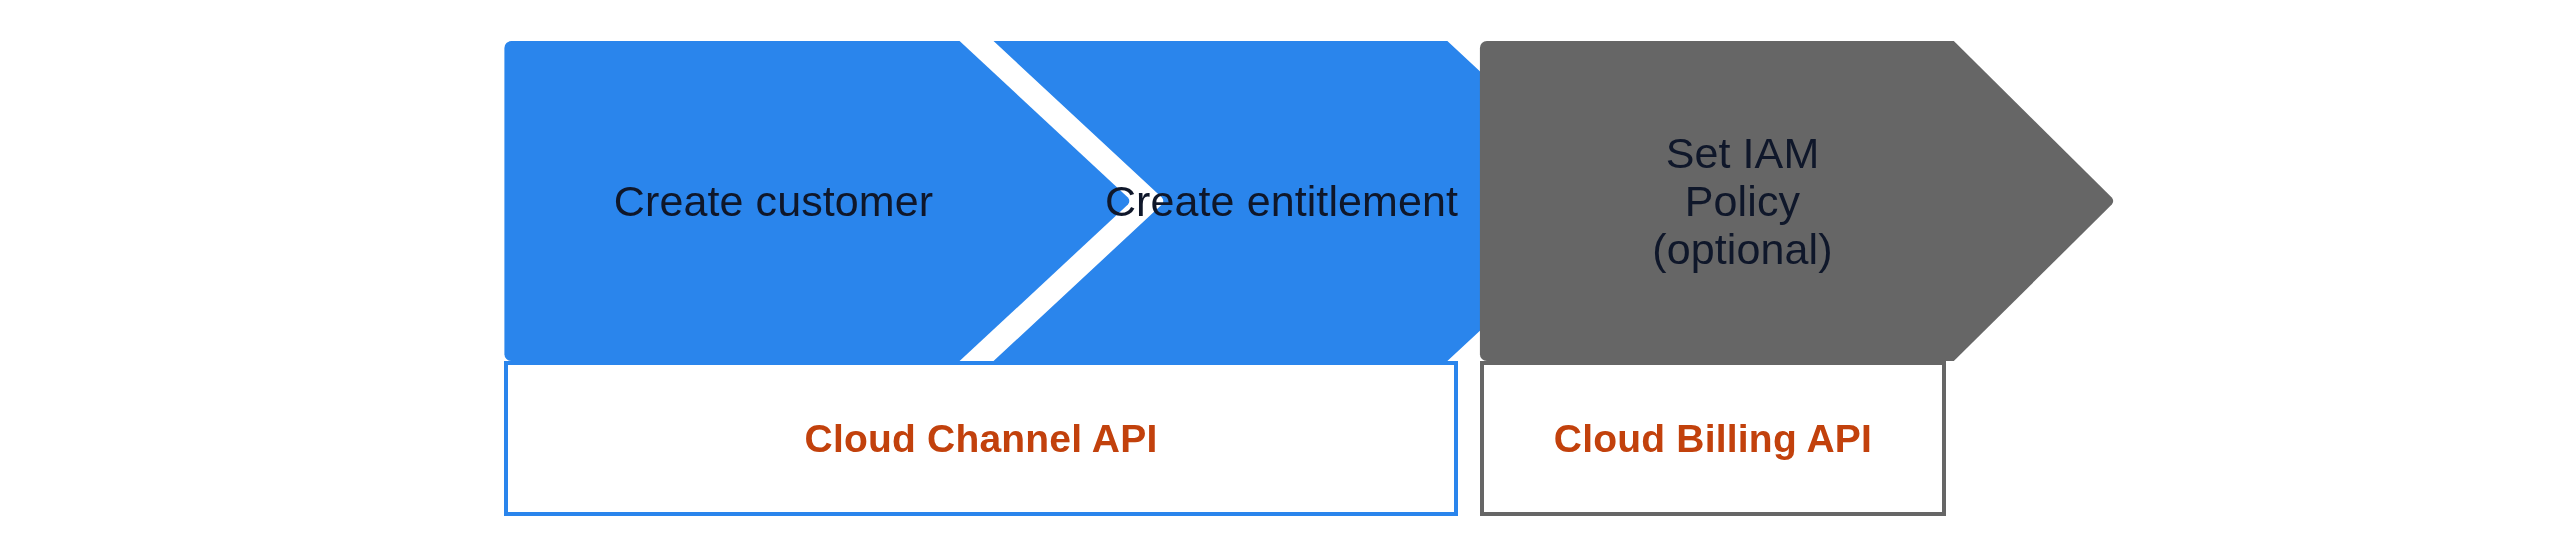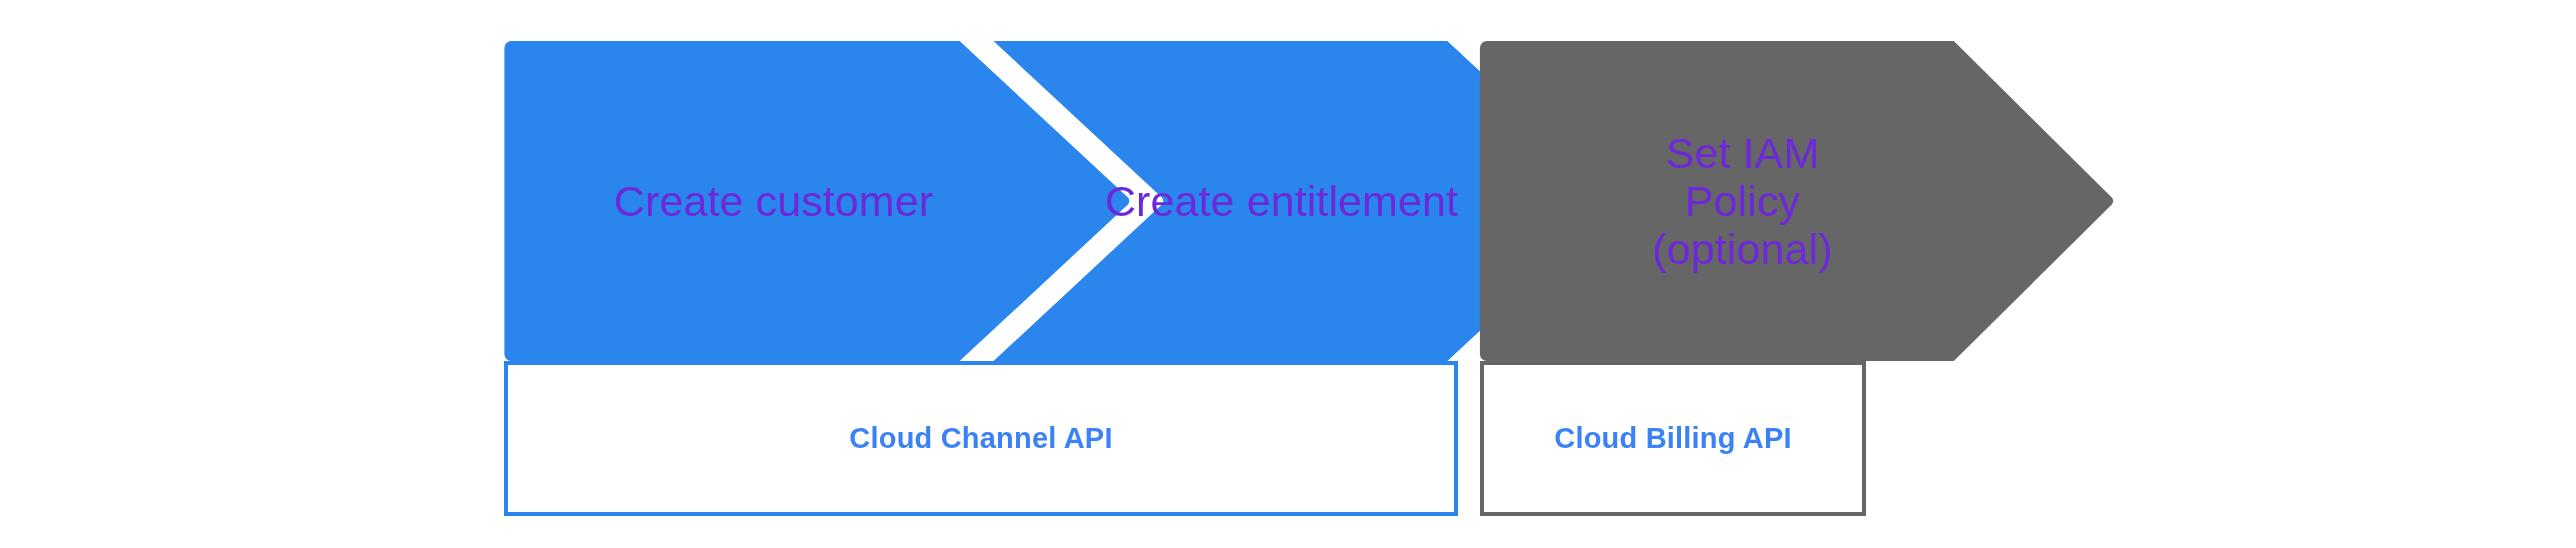--- a/index.html
+++ b/index.html
@@ -25,21 +25,21 @@
     position: absolute;
     top: 0;
     left: 0;
     width: 2576px;
     height: 549px;
   }
 
   
   .chev-label {
     position: absolute;
-    color: #6d28d9;
+    color: #0f172a;
     font-family: "Liberation Sans", sans-serif;
     font-weight: 400;
     font-size: 43px;
     line-height: 1.12;
     text-align: center;
     white-space: pre-line;
     letter-spacing: 0.1px;
     display: flex;
     align-items: center;
     justify-content: center;
@@ -70,37 +70,37 @@
     position: absolute;
     background: #ffffff;
     box-sizing: border-box;
     display: flex;
     align-items: center;
     justify-content: center;
   }
   .api-box-label {
     font-family: "Liberation Sans", sans-serif;
     font-weight: 700;
-    font-size: 29px;
-    color: #3b82f6;
+    font-size: 39px;
+    color: #c2410c;
     letter-spacing: 0.2px;
     white-space: nowrap;
   }
 
   #api-box-channel {
     left: 504px;
     top: 361px;
     width: 954px;
     height: 155px;
     border: 4.8px solid #2a85ec;
   }
   #api-box-billing {
     left: 1480px;
     top: 361px;
-    width: 386px;
+    width: 466px;
     height: 155px;
     border: 4.8px solid #666666;
   }
 </style>
 </head>
 <body>
 
 <div id="diagram">
 
   <svg class="layer" viewBox="0 0 3718 792" width="2576" height="549" xmlns="http://www.w3.org/2000/svg">

